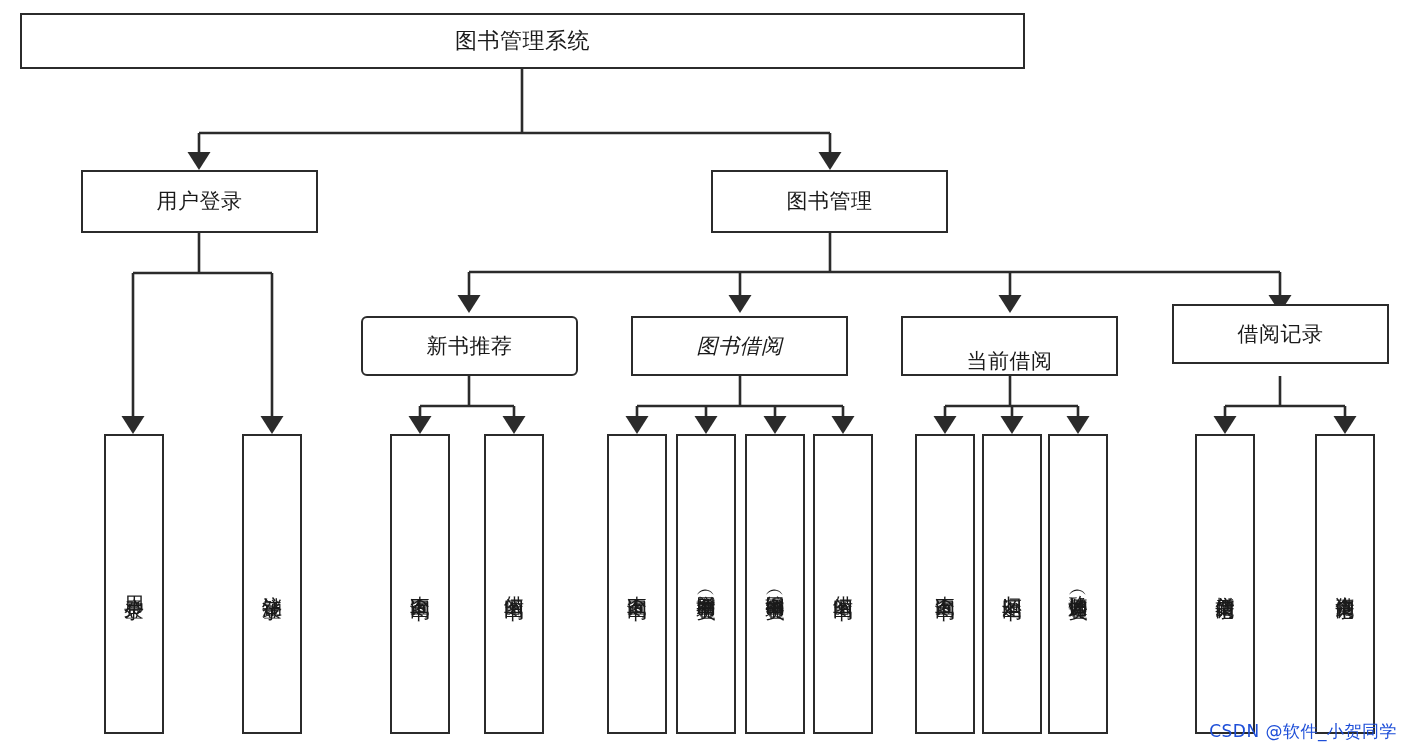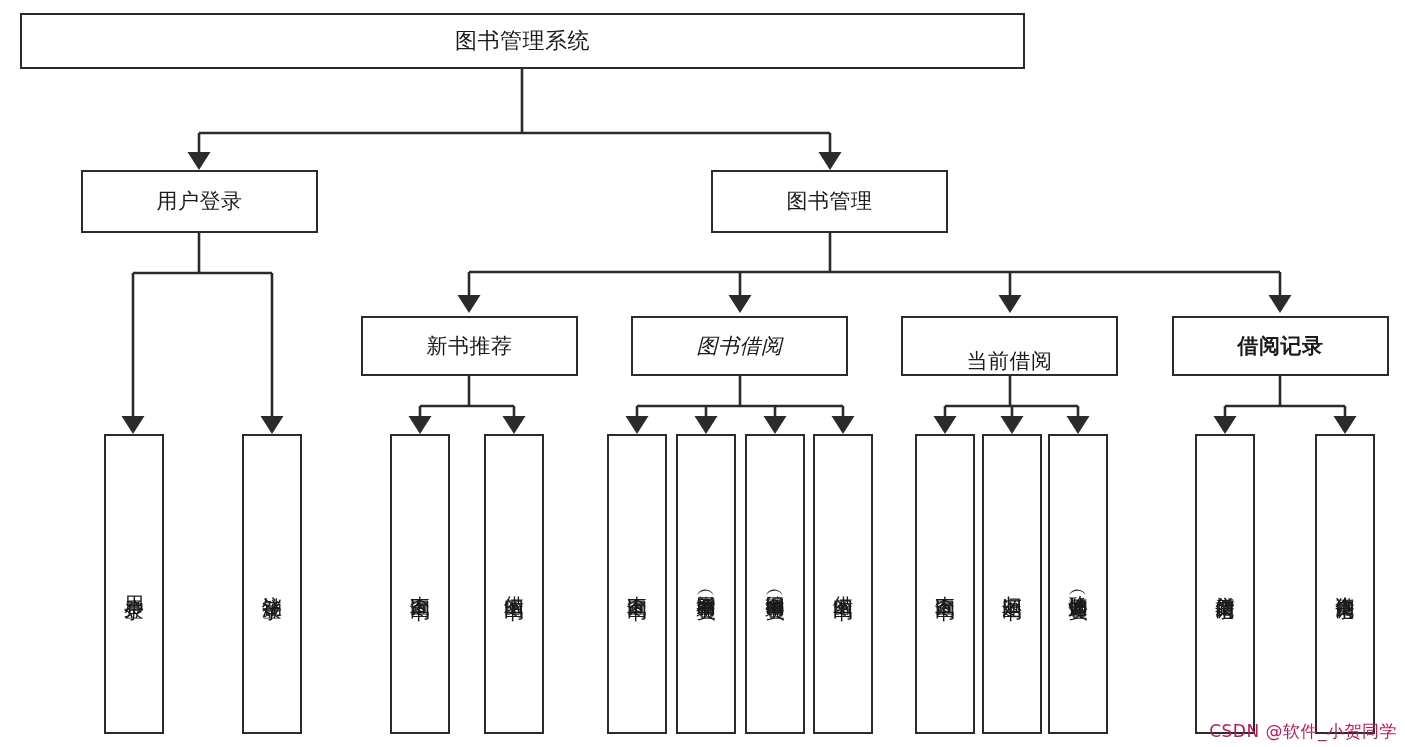--- a/index.html
+++ b/index.html
@@ -68,21 +68,21 @@
   }
   .node.v.tall .label {
     font-size: 19px;
     letter-spacing: 1px;
   }
   .watermark {
     position: absolute;
     right: 8px;
     bottom: 4px;
     font-size: 17px;
-    color: #be185d;
+    color: #1d4ed8;
     z-index: 5;
     white-space: nowrap;
     letter-spacing: 0.5px;
   }
 </style>
 </head>
 <body>
 
 <div id="diagram-root">
 
@@ -140,30 +140,30 @@
     <span class="label">图书管理系统</span>
   </div>
 
   <div class="node h" style="left:81px; top:170px; width:237px; height:63px;">
     <span class="label">用户登录</span>
   </div>
   <div class="node h" style="left:711px; top:170px; width:237px; height:63px;justify-content:center;">
     <span class="label">图书管理</span>
   </div>
 
-  <div class="node h" style="left:361px; top:316px; width:217px; height:60px;">
+  <div class="node h" style="left:361px; top:316px; width:217px; height:60px;border-radius:6px;">
     <span class="label">新书推荐</span>
   </div>
   <div class="node h" style="left:631px; top:316px; width:217px; height:60px;font-style:italic;">
     <span class="label">图书借阅</span>
   </div>
   <div class="node h" style="left:901px; top:316px; width:217px; height:60px;align-items:flex-end;">
     <span class="label">当前借阅</span>
   </div>
-  <div class="node h" style="left:1172px; top:316px; width:217px; height:60px;font-weight:bold;">
+  <div class="node h" style="left:1172px; top:304px; width:217px; height:60px;">
     <span class="label">借阅记录</span>
   </div>
 
   <div class="node v" style="left:104px; top:434px; width:60px; height:300px;">
     <span class="label">用户登录</span>
   </div>
   <div class="node v" style="left:242px; top:434px; width:60px; height:300px;">
     <span class="label">注销登录</span>
   </div>
 

